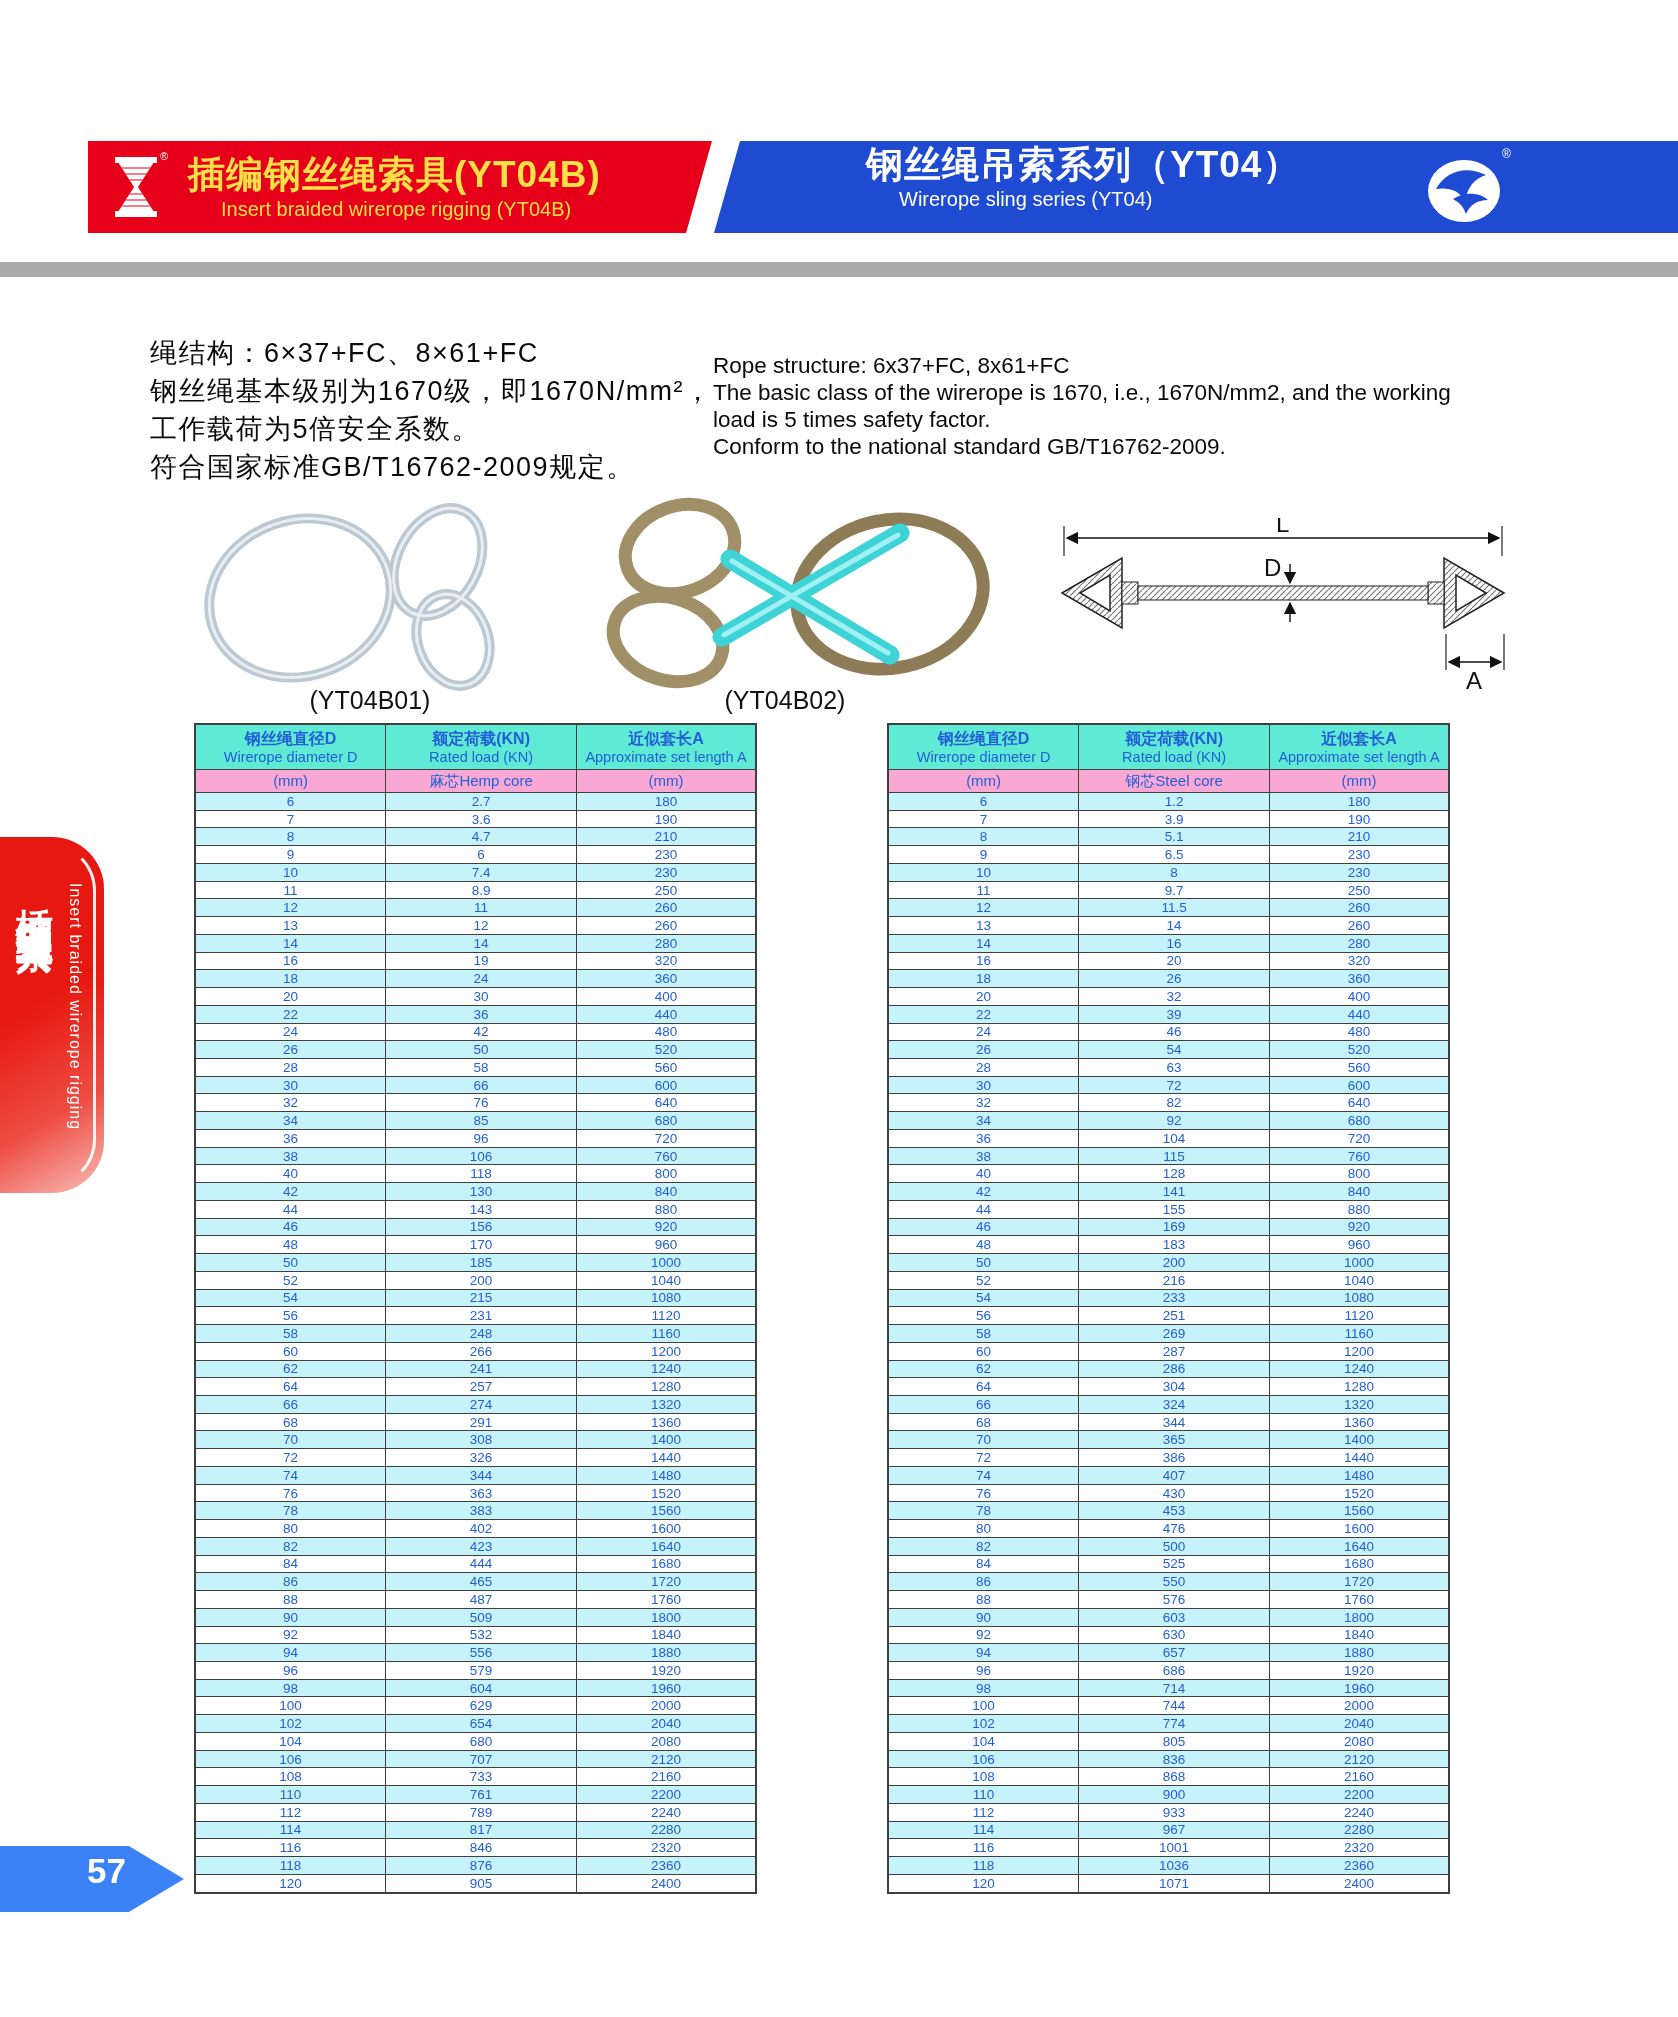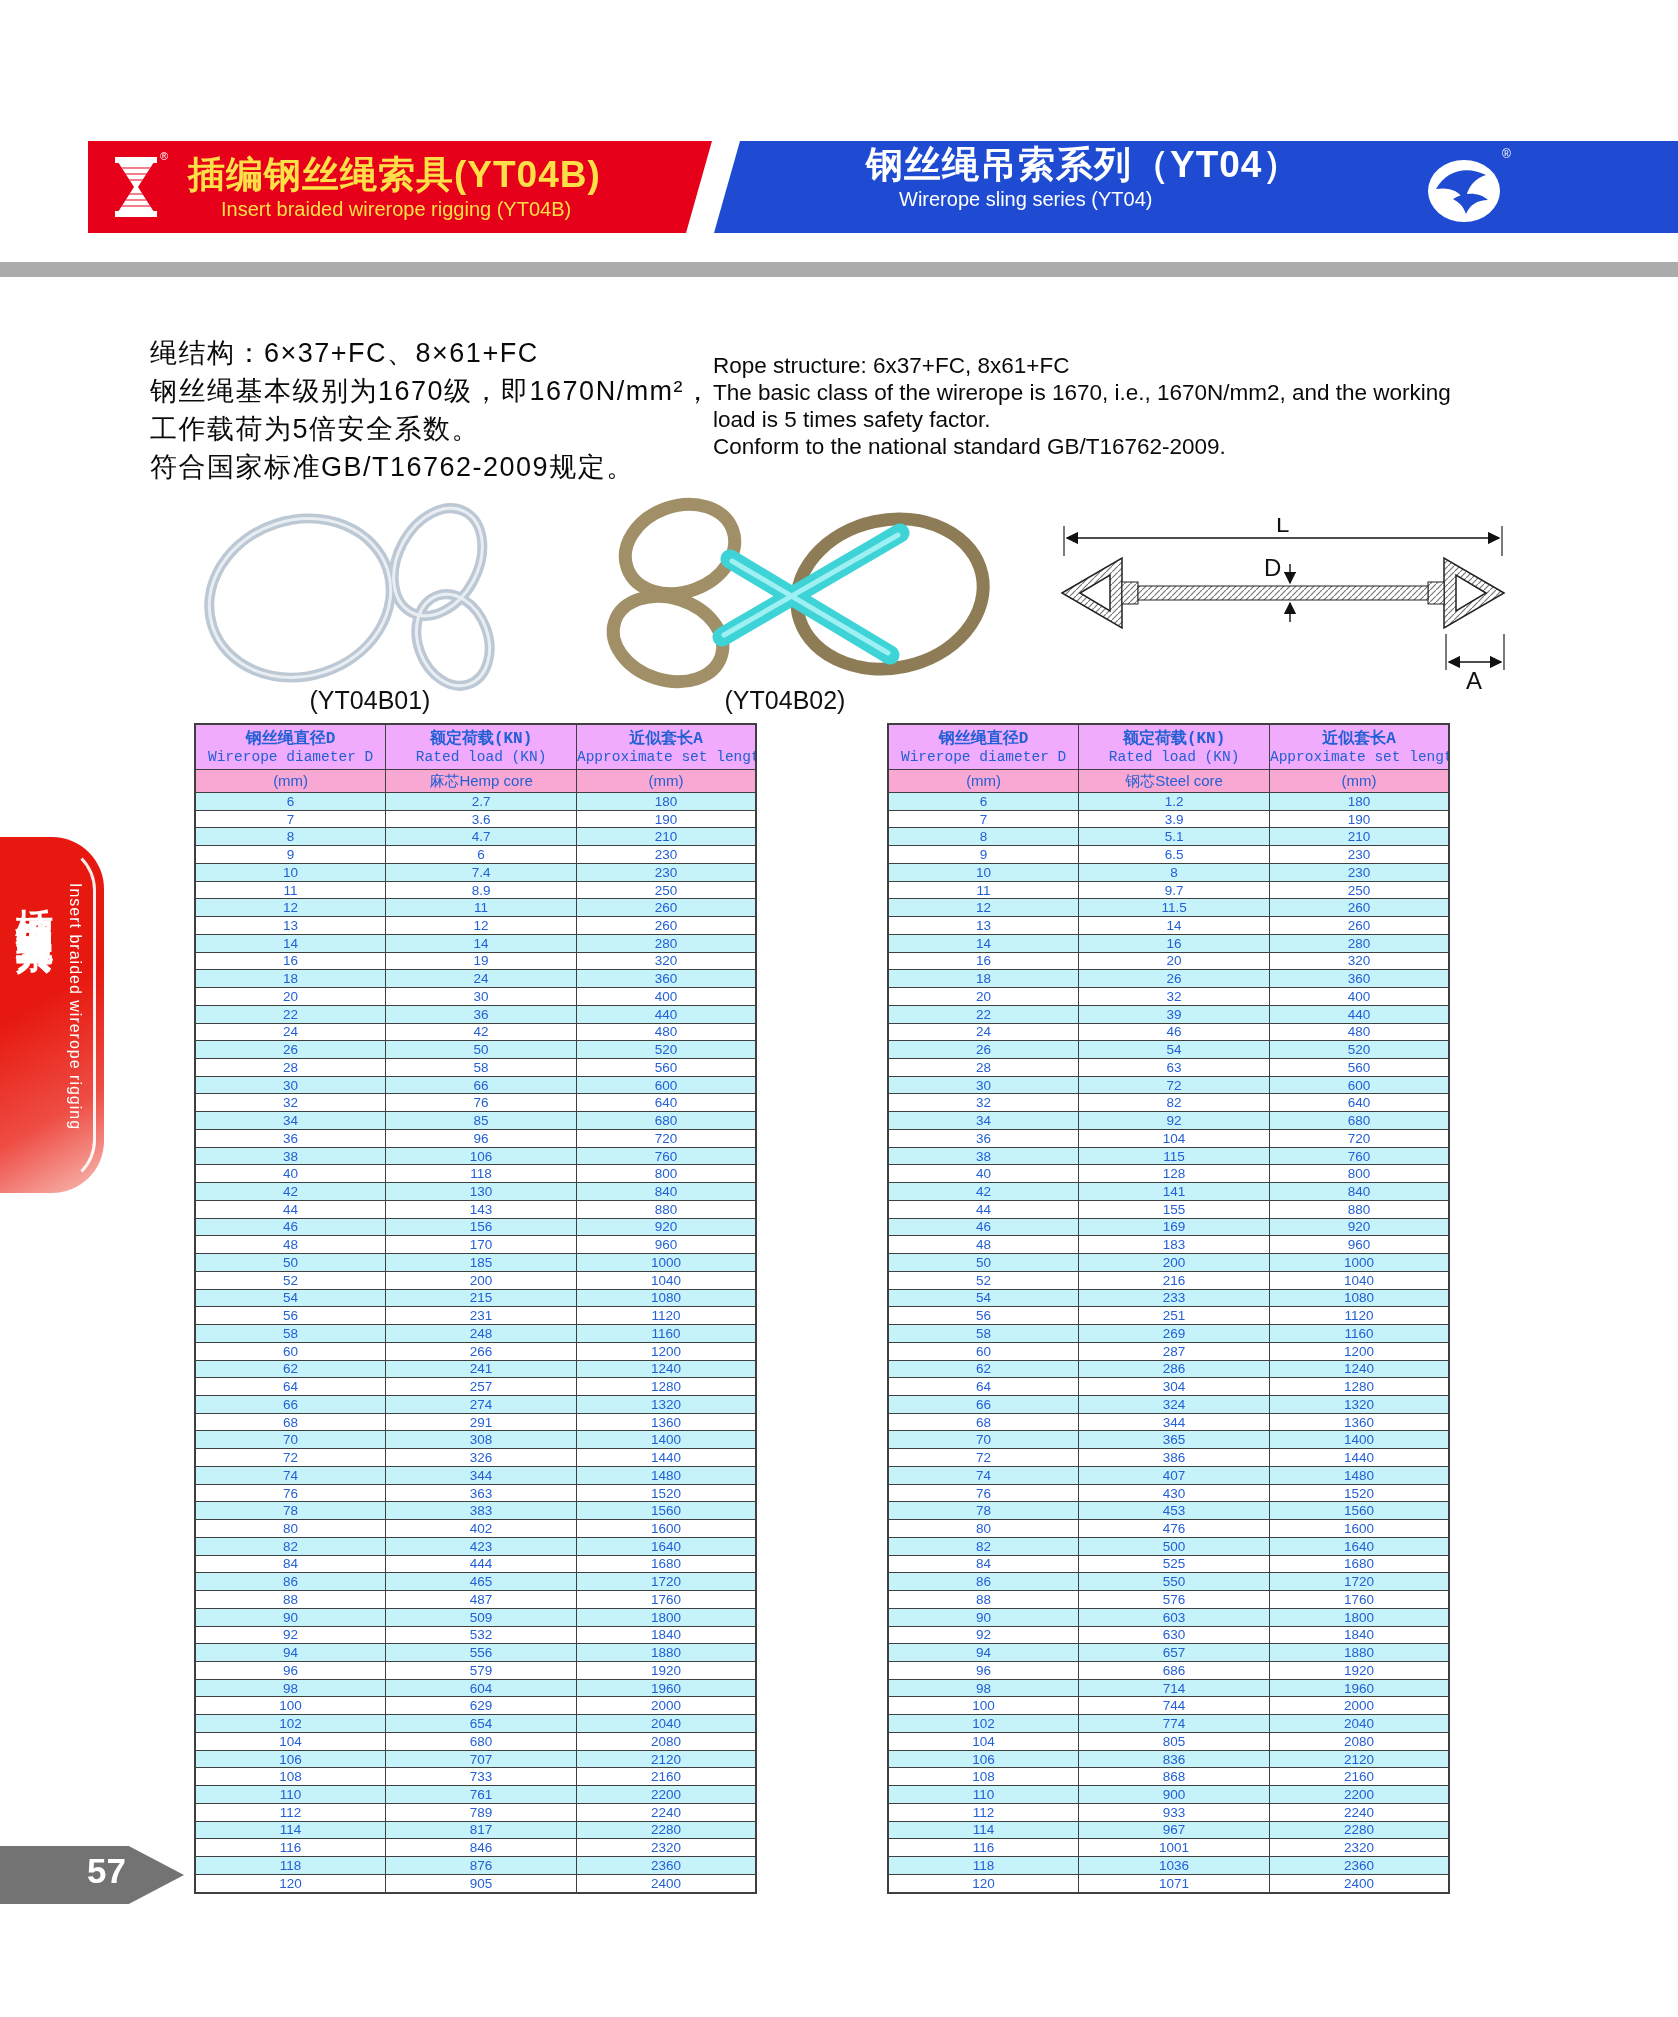--- a/index.html
+++ b/index.html
@@ -33,40 +33,40 @@
   .caption-2{left:685px;}
 
   
   .table-wrap{position:absolute;top:723px;width:563px;height:1171px;}
   .table-left{left:194px;}
   .table-right{left:887px;}
   table.spec{width:100%;height:100%;border-collapse:collapse;table-layout:fixed;
              border:2px solid #3f3f3f;}
   table.spec th,table.spec td{border:1px solid #3f3f3f;padding:0;text-align:center;
              color:#2460d5;overflow:hidden;white-space:nowrap;}
-  table.spec th.hdr{height:44px;font-size:16px;font-weight:bold;line-height:20px;background:#f0abfc;font-family:Liberation Mono, monospace;}
+  table.spec th.hdr{height:44px;font-size:16px;font-weight:bold;line-height:20px;background:#5eead4;}
   table.spec th.hdr .hdr-en{font-size:14.5px;font-weight:normal;line-height:17px;}
   table.spec th.sub{height:22px;font-size:15px;font-weight:normal;background:#f9a8d4;line-height:18px;}
   table.spec td{font-size:13.5px;line-height:15px;background:#fff;}
   table.spec tr.cyan td{background:#c6f2f9;}
 
   
   .side-tab{position:absolute;left:0;top:837px;width:104px;height:356px;
             border-radius:0 52px 52px 0;
             background:linear-gradient(150deg,#e7180f 45%,#ee4d44 75%,#f6aca5 96%);}
   .side-tab::after{content:"";position:absolute;top:7px;right:8px;bottom:7px;left:10px;
             border:3px solid transparent;border-right-color:rgba(255,255,255,.92);
             border-radius:0 46px 46px 0;pointer-events:none;}
   .side-zh{writing-mode:vertical-lr;text-orientation:upright;position:absolute;left:12px;top:42px;
            font-size:37px;font-weight:bold;color:#fff;letter-spacing:5px;line-height:44px;}
   .side-en{writing-mode:vertical-lr;position:absolute;left:66px;top:46px;
            font-size:16px;color:#fff;letter-spacing:1px;}
 
   
-  .page-arrow{position:absolute;left:0;top:1846px;width:184px;height:58px;background:#737373;
+  .page-arrow{position:absolute;left:0;top:1846px;width:184px;height:66px;background:#3b82f6;
               clip-path:polygon(0 0,70% 0,100% 50%,70% 100%,0 100%);}
   .page-number{position:absolute;right:58px;top:5px;font-size:35px;font-weight:bold;color:#fff;}
 </style>
 </head>
 <body>
 
 <div class="page">
 
   <div class="banner-red">
     <svg class="logo-red" viewBox="0 0 64 78">

